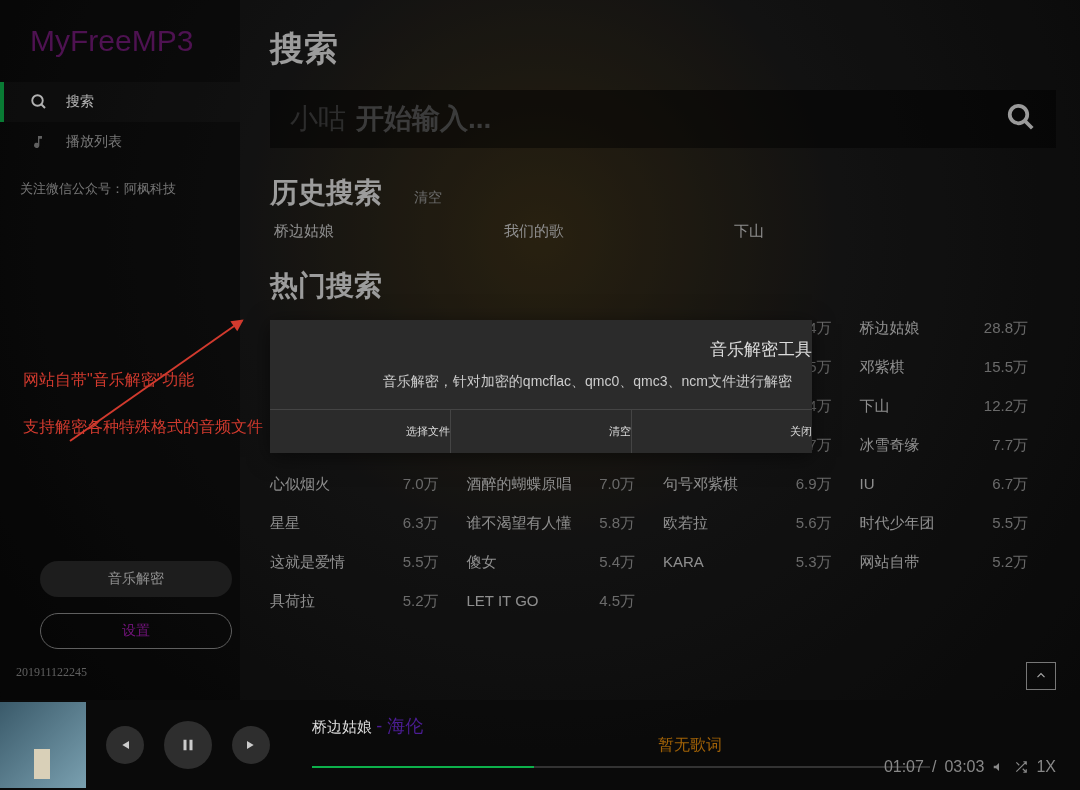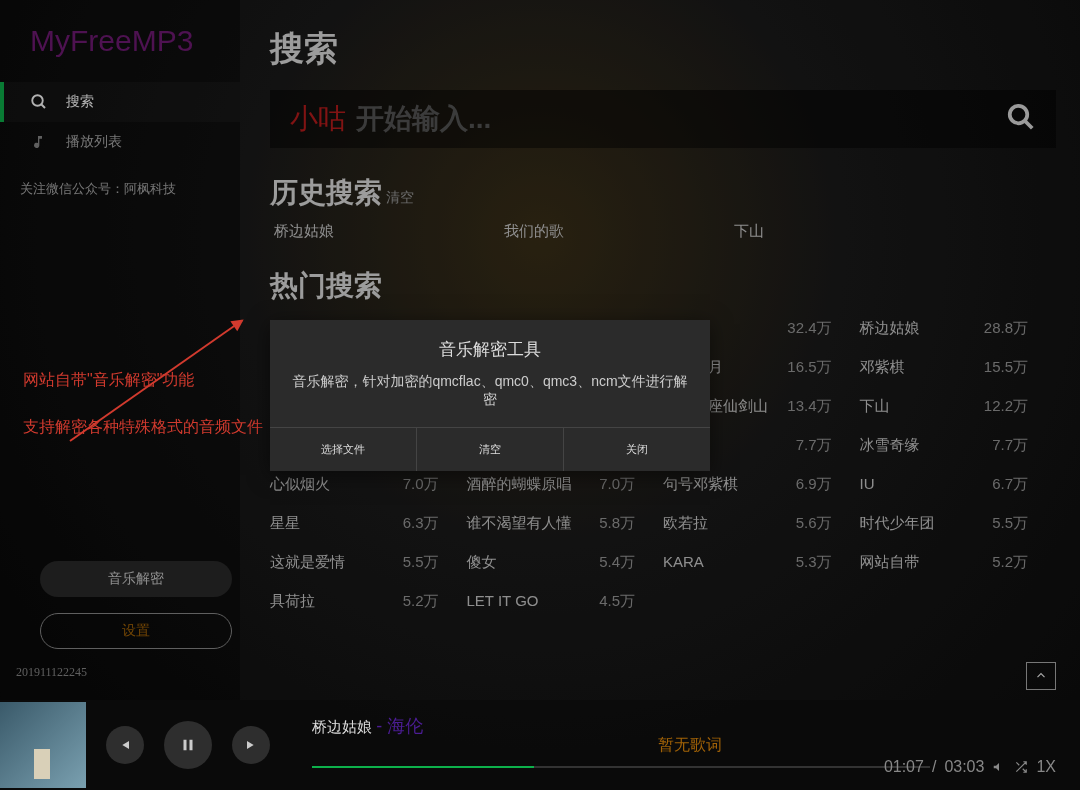--- a/index.html
+++ b/index.html
@@ -22,42 +22,42 @@
 }
 .nav-item.active { border-left: 4px solid #0db14b; background: rgba(255,255,255,0.03); color: #fff; padding-left: 26px; }
 .nav-item .icon { width: 22px; margin-right: 14px; display: inline-flex; }
 .wechat-note { color: #aaa; font-size: 13px; padding: 18px 0 0 20px; }
 .btn-pill {
   width: 192px; height: 36px; margin: 0 auto 16px; display: flex;
   align-items: center; justify-content: center; border-radius: 18px;
   font-size: 14px; cursor: pointer;
 }
 .btn-decrypt { background: #2a2a2a; color: #ccc; }
-.btn-settings { background: transparent; border: 1px solid #888; color: #a16207; }
+.btn-settings { background: transparent; border: 1px solid #888; color: #a21caf; }
 .sidebar-bottom { position: absolute; bottom: 20px; left: 16px; width: 100%; text-align: left; font-family: Liberation Serif, serif; }
 .build-id { color: #888; font-size: 12px; margin-top: 8px; }
 
 .main {
   position: absolute; left: 270px; top: 0; right: 24px; height: 700px;
   color: #ddd;
 }
 .h-title { font-size: 34px; font-weight: bold; color: #e0e0e0; margin: 26px 0 18px; }
 .search-box {
   display: flex; align-items: center; height: 58px;
   background: rgba(0,0,0,0.45); padding: 0 20px;
 }
-.search-prefix { color: #b91c1c; font-size: 28px; margin-right: 10px; }
+.search-prefix { color: #404040; font-size: 28px; margin-right: 10px; }
 .search-input {
   flex: 1; background: none; border: none; outline: none;
   color: #eee; font-size: 28px; font-weight: bold;
 }
 .search-input::placeholder { color: #555; font-weight: bold; }
 .search-btn { cursor: pointer; }
 .section-row { display: flex; align-items: baseline; margin: 26px 0 10px; }
-.sec-title { font-size: 28px; font-weight: bold; color: #e0e0e0; margin-right: 4px; }
+.sec-title { font-size: 28px; font-weight: bold; color: #e0e0e0; margin-right: 32px; }
 .sec-clear { color: #999; font-size: 14px; cursor: pointer; }
 .history-row { display: flex; gap: 170px; font-size: 15px; color: #ccc; margin: 10px 0 0 4px; }
 .history-row span { cursor: pointer; }
 .hot-grid { display: grid; grid-template-columns: repeat(4, 1fr); row-gap: 20px; margin-top: 14px; font-size: 15px; }
 .hot-cell { display: flex; justify-content: space-between; padding-right: 28px; color: #ccc; cursor: pointer; }
 .hot-cell .cnt { color: #999; }
 
 .annot { position: absolute; color: #d13a2e; font-size: 16px; font-weight: 500; white-space: nowrap; }
 .annot1 { left: 23px; top: 370px; }
 .annot2 { left: 23px; top: 417px; }
@@ -65,22 +65,22 @@
   position: absolute; left: 70px; top: 440px; width: 210px; height: 2px;
   background: #d13a2e; transform-origin: left center; transform: rotate(-35deg);
 }
 .arrow::after {
   content: ""; position: absolute; right: -2px; top: -5px;
   border-left: 12px solid #d13a2e; border-top: 6px solid transparent; border-bottom: 6px solid transparent;
 }
 
 .dim { position: absolute; inset: 0; background: rgba(0,0,0,0.30); }
 .modal {
-  position: absolute; left: 270px; top: 320px; width: 440px;
-  background: #2b2b2b; color: #ddd; text-align: center;
+  position: absolute; left: 270px; top: 320px; width: 542px;
+  background: #2b2b2b; color: #ddd; text-align: right;
   box-shadow: 0 4px 20px rgba(0,0,0,0.5);
 }
 .modal-title { font-size: 17px; padding: 18px 0 12px; }
 .modal-desc { font-size: 14px; color: #ccc; padding: 0 20px 18px; }
 .modal-btns { display: flex; border-top: 1px solid #444; }
 .modal-btns > div {
   flex: 1; padding: 14px 0; font-size: 11px; cursor: pointer;
   border-right: 1px solid #444;
 }
 .modal-btns > div:last-child { border-right: none; }

